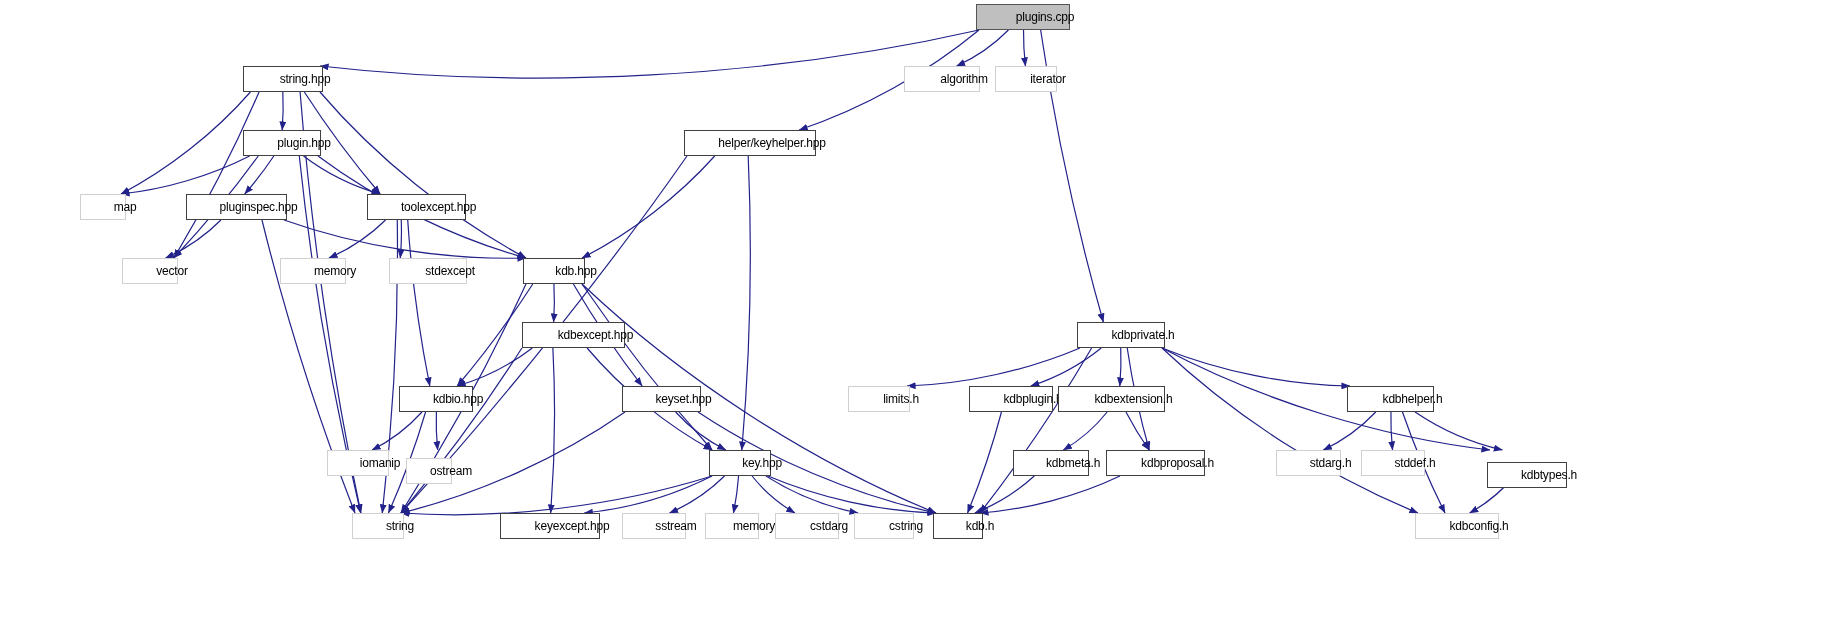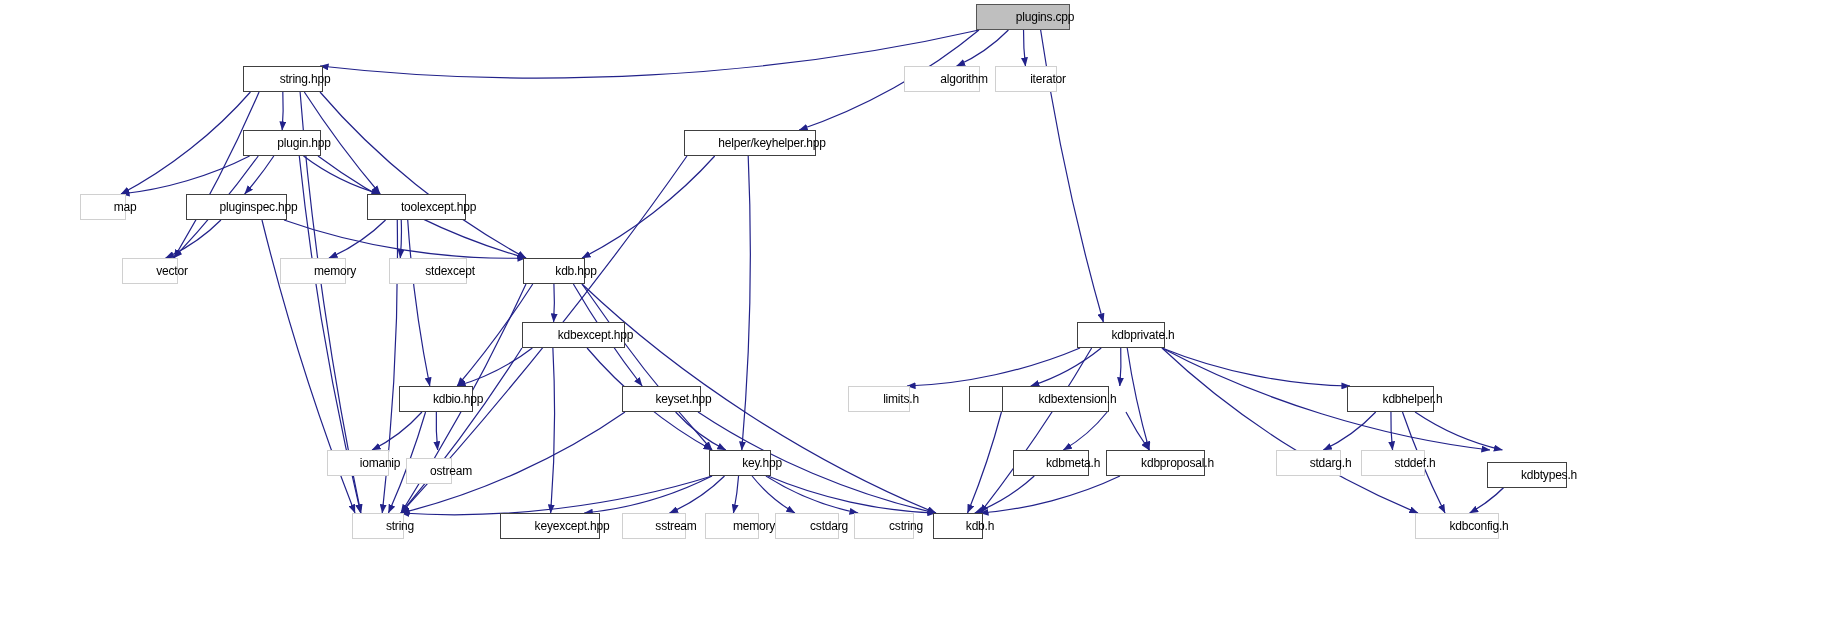--- a/index.html
+++ b/index.html
@@ -144,21 +144,21 @@
       </div>
       <div class="node-box node-strong" style="left: 622px; top: 386px; width: 79px; height: 26px;">
         <span>keyset.hpp</span>
       </div>
       <div class="node-box node-plain" style="left: 848px; top: 386px; width: 62px; height: 26px;">
         <span>limits.h</span>
       </div>
       <div class="node-box node-strong" style="left: 969px; top: 386px; width: 84px; height: 26px;">
         <span>kdbplugin.h</span>
       </div>
-      <div class="node-box node-strong" style="left: 1002px; top: 386px; width: 107px; height: 26px;">
+      <div class="node-box node-strong" style="left: 1058px; top: 386px; width: 107px; height: 26px;">
         <span>kdbextension.h</span>
       </div>
       <div class="node-box node-strong" style="left: 1347px; top: 386px; width: 87px; height: 26px;">
         <span>kdbhelper.h</span>
       </div>
       <div class="node-box node-plain" style="left: 327px; top: 450px; width: 62px; height: 26px;">
         <span>iomanip</span>
       </div>
       <div class="node-box node-plain" style="left: 406px; top: 450px; width: 44px; height: 26px; margin-top: 8px;">
         <span>ostream</span>

